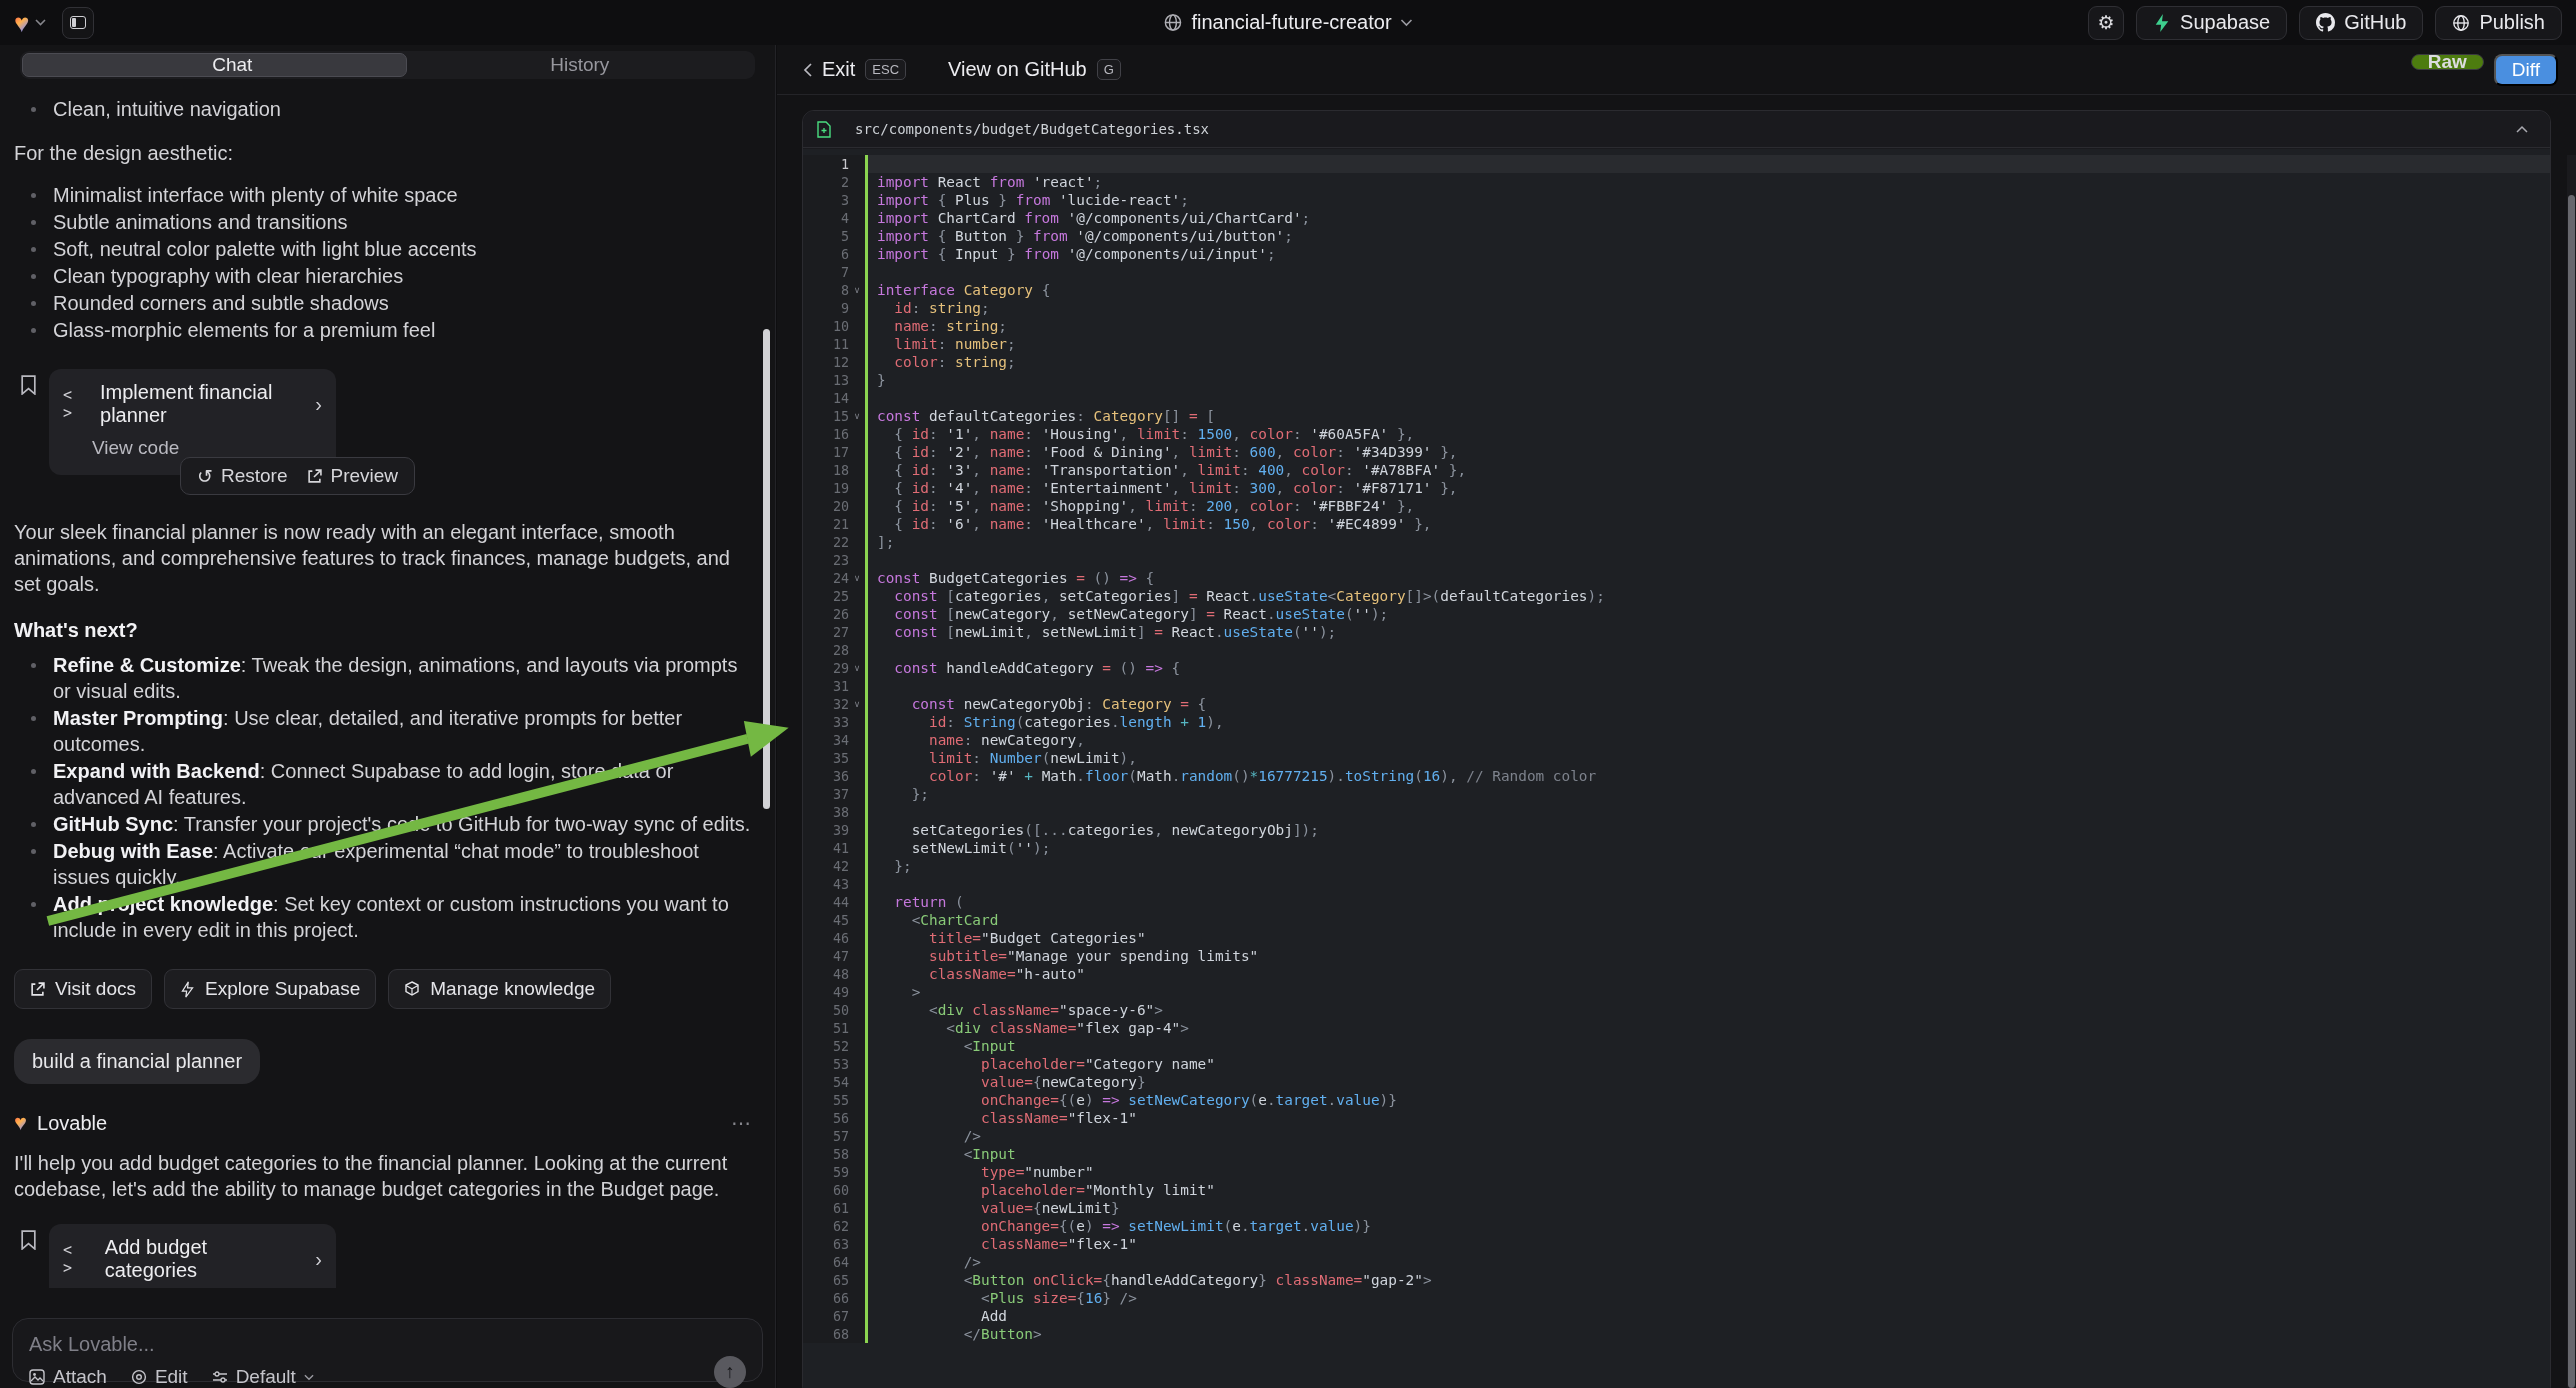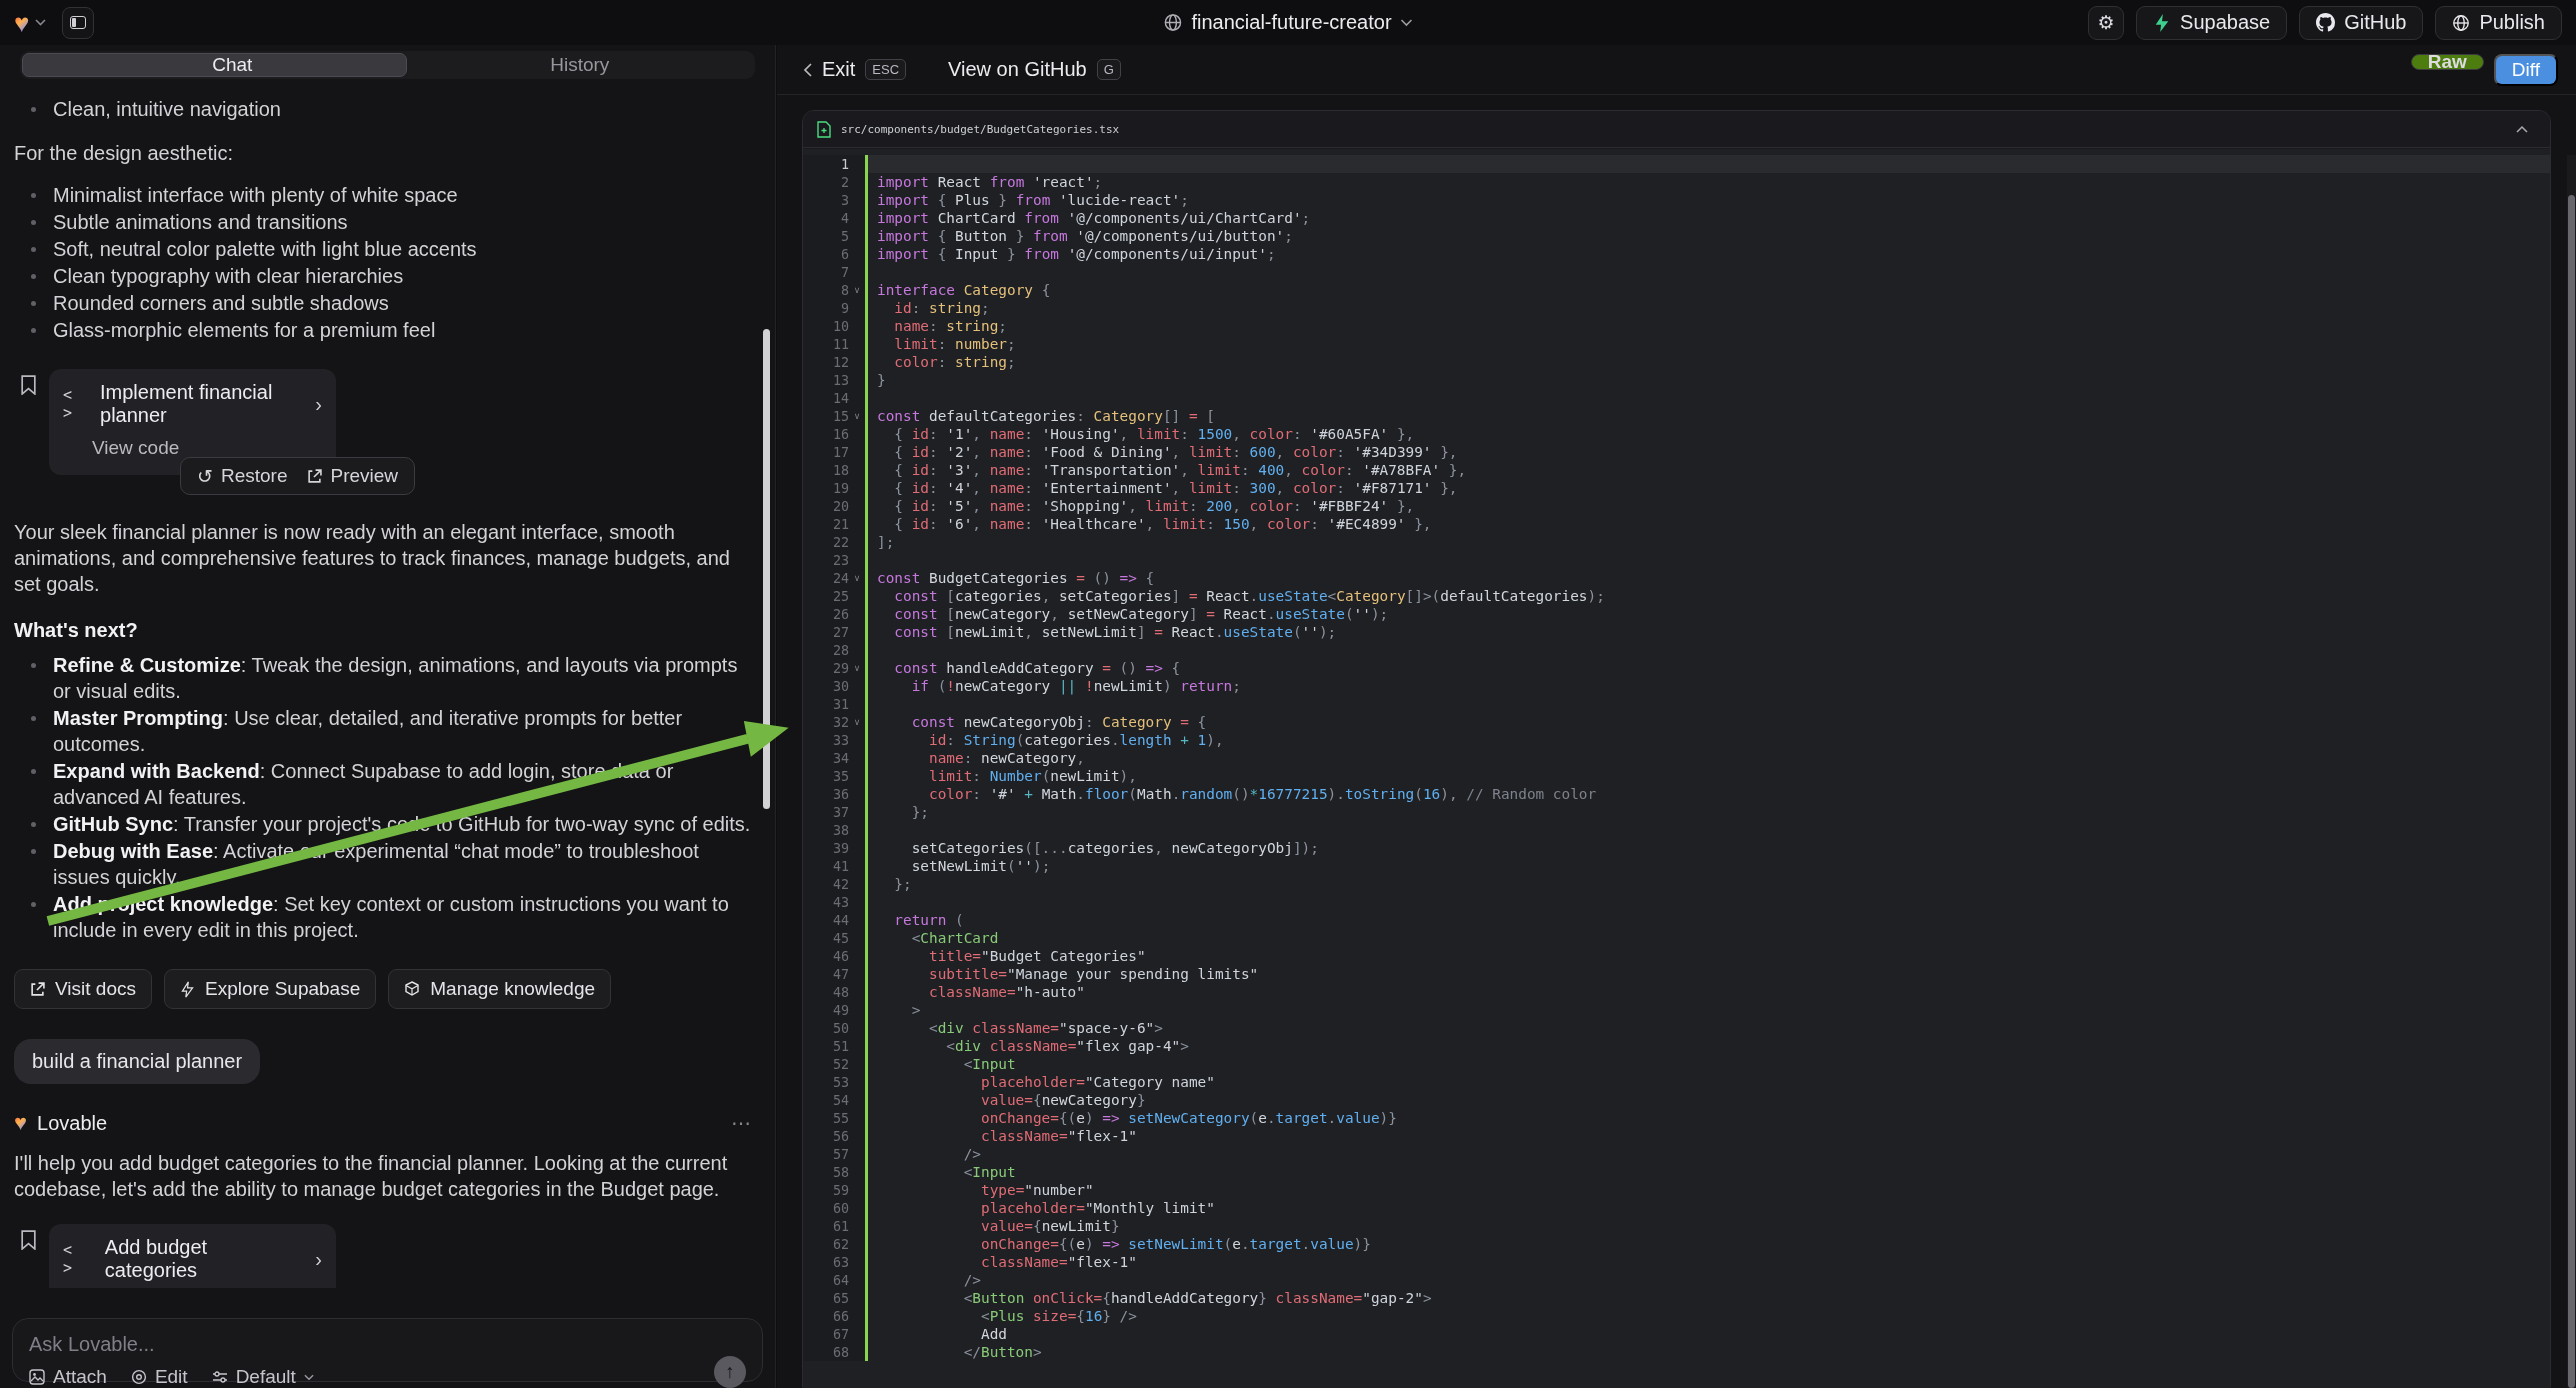--- a/index.html
+++ b/index.html
@@ -92,21 +92,21 @@
   .ch-gap { width:42px; }
   .ch-right { margin-left:auto; display:flex; gap:10px; }
   .raw-btn { height:16px; padding:0 16px; display:flex; align-items:center; border:1px solid #3a3a40;
     border-radius:8px; color:#dcdce0; font-size:19px; background:#4d7c0f;font-weight:bold; }
   .diff-btn { height:32px; padding:0 16px; display:flex; align-items:center; border-radius:8px;
     color:#ffffff; font-size:19px; background:#4a8fe0; }
 
   .file-box { position:absolute; left:25px; right:25px; top:65px; bottom:-10px;
     border:1px solid #2b2b30; border-radius:12px; background:#1a1a1e; overflow:hidden; }
   .file-bar { height:37px; display:flex; align-items:center; padding:0 12px 0 14px; background:#1a1a1e; border-bottom:1px solid #2b2b30; }
-  .file-path { margin-left:10px; font-family:"DejaVu Sans Mono", monospace; font-size:11px; color:#cdd1d6; }
+  .file-path { margin-left:24px; font-family:"DejaVu Sans Mono", monospace; font-size:14px; color:#cdd1d6; }
   .collapse-btn { margin-left:auto; color:#a9a9b0; font-size:15px; padding:4px 10px; }
 
   .code-area { position:absolute; top:38px; left:0; right:0; bottom:0; background:#1e2024; padding-top:6px; }
   .code-line { display:flex; height:18px; align-items:center; }
   .code-line.active { background:rgba(255,255,255,0.05); }
   .gut { flex:0 0 46px; text-align:right; color:#6a6d74; font-family:"DejaVu Sans Mono", monospace; font-size:13.4px; background:#1b1c1f; height:100%; display:flex; align-items:center; justify-content:flex-end; }
   .code-line.active .gut { color:#c9c9ce; }
   .fold { flex:0 0 16px; color:#7b7e86; font-size:9px; background:#1b1c1f; height:100%; display:flex; align-items:center; justify-content:center; }
   .gbar { flex:0 0 3px; background:#8bd450; height:100%; }
   .ctext { white-space:pre; font-family:"DejaVu Sans Mono", monospace; font-size:14.4px; padding-left:9px; color:#abb2bf; }
@@ -570,26 +570,20 @@
             <span class="gbar"></span>
             <span class="ctext"></span>
           </div>
           <div class="code-line">
             <span class="gut">29</span>
             <span class="fold">∨</span>
             <span class="gbar"></span>
             <span class="ctext"><span class="tk-k">  const</span><span class="tk-w"> handleAddCategory </span><span class="tk-r">=</span><span class="tk-p"> () </span><span class="tk-k">=&gt;</span><span class="tk-p"> {</span></span>
           </div>
           <div class="code-line">
-            <span class="gut">30</span>
-            <span class="fold"></span>
-            <span class="gbar"></span>
-            <span class="ctext"><span class="tk-k">    if</span><span class="tk-p"> (</span><span class="tk-r">!</span><span class="tk-w">newCategory</span><span class="tk-o"> || </span><span class="tk-r">!</span><span class="tk-w">newLimit</span><span class="tk-p">) </span><span class="tk-k">return</span><span class="tk-p">;</span></span>
-          </div>
-          <div class="code-line">
             <span class="gut">31</span>
             <span class="fold"></span>
             <span class="gbar"></span>
             <span class="ctext"></span>
           </div>
           <div class="code-line">
             <span class="gut">32</span>
             <span class="fold">∨</span>
             <span class="gbar"></span>
             <span class="ctext"><span class="tk-k">    const</span><span class="tk-w"> newCategoryObj</span><span class="tk-p">: </span><span class="tk-y">Category</span><span class="tk-r"> =</span><span class="tk-p"> {</span></span>

